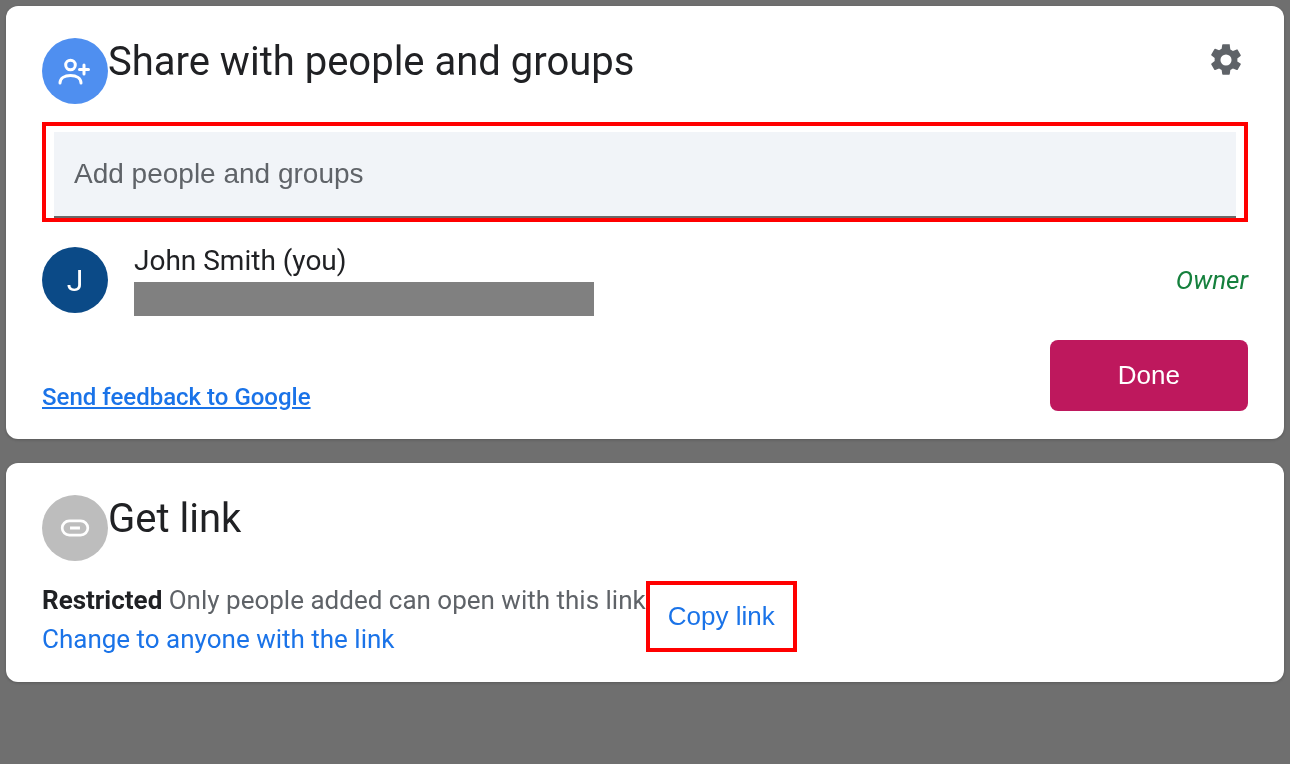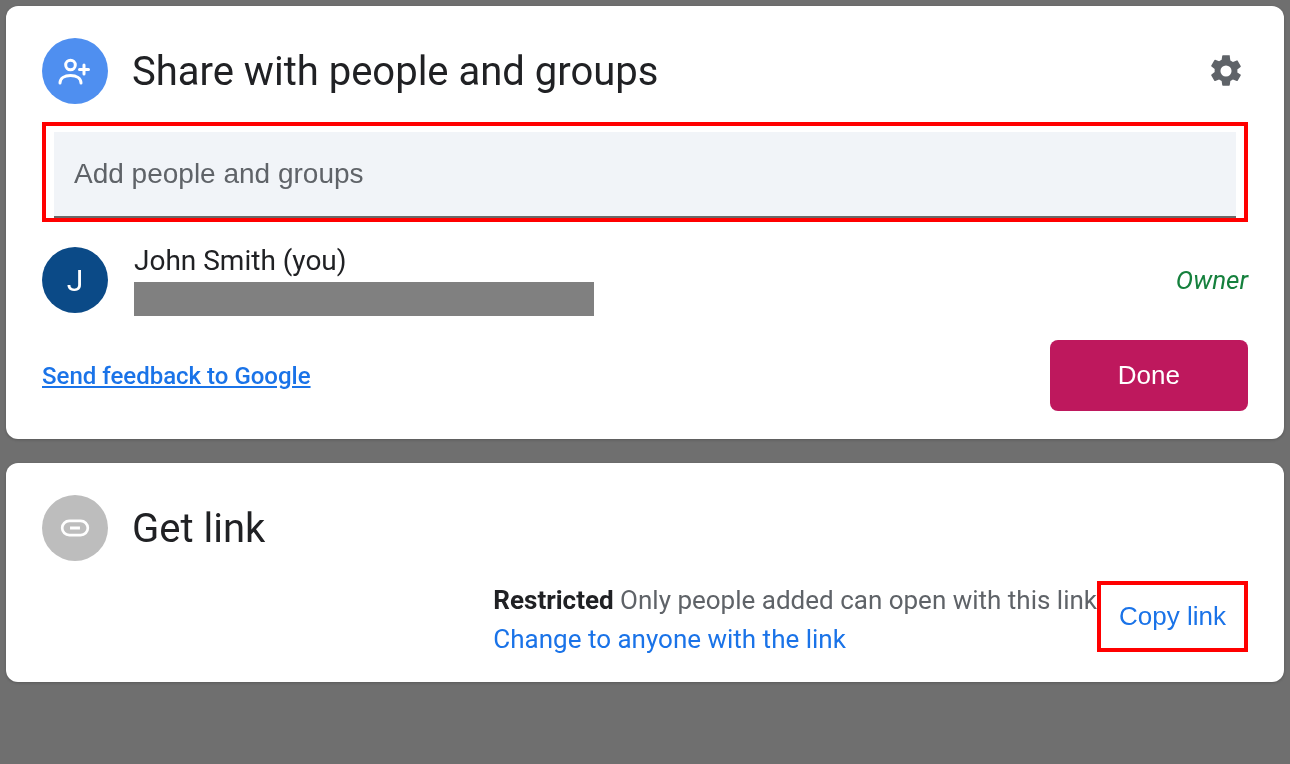--- a/index.html
+++ b/index.html
@@ -14,22 +14,20 @@
       gap: 24px;
     }
     .card {
       background: #fff;
       border-radius: 12px;
       padding: 32px 36px 28px 36px;
       box-shadow: 0 1px 3px rgba(0,0,0,0.2);
     }
     .card-header {
       display: flex;
-      align-items: center;
-      gap: 24px;
     }
     .header-icon {
       width: 66px;
       height: 66px;
       border-radius: 50%;
       display: flex;
       align-items: center;
       justify-content: center;
       flex-shrink: 0;
     }
@@ -94,21 +92,21 @@
       height: 34px;
       width: 460px;
     }
     .role {
       font-size: 26px;
       font-style: italic;
       color: #15803d;
     }
     .footer-row {
       display: flex;
-      align-items: center;
+      align-items: flex-end;
       justify-content: space-between;
       gap: 36px;
     }
     .feedback-link {
       color: #1a73e8;
       font-size: 24px;
       text-decoration: underline;
       font-weight: 500;
       cursor: pointer;
     }
@@ -118,21 +116,21 @@
       border: none;
       border-radius: 8px;
       padding: 20px 68px;
       font-size: 26px;
       font-weight: 500;
       cursor: pointer;
     }
     .link-row {
       display: flex;
       align-items: flex-start;
-      justify-content: flex-end;
+      justify-content: flex-start;
       margin-top: 20px;
     }
     .link-text { font-size: 26px; line-height: 1.5; }
     .restricted { font-weight: 700; color: #202124; }
     .restricted-desc { color: #5f6368; font-weight: 400; }
     .change-link {
       color: #1a73e8;
       font-size: 26px;
       cursor: pointer;
       display: inline-block;

